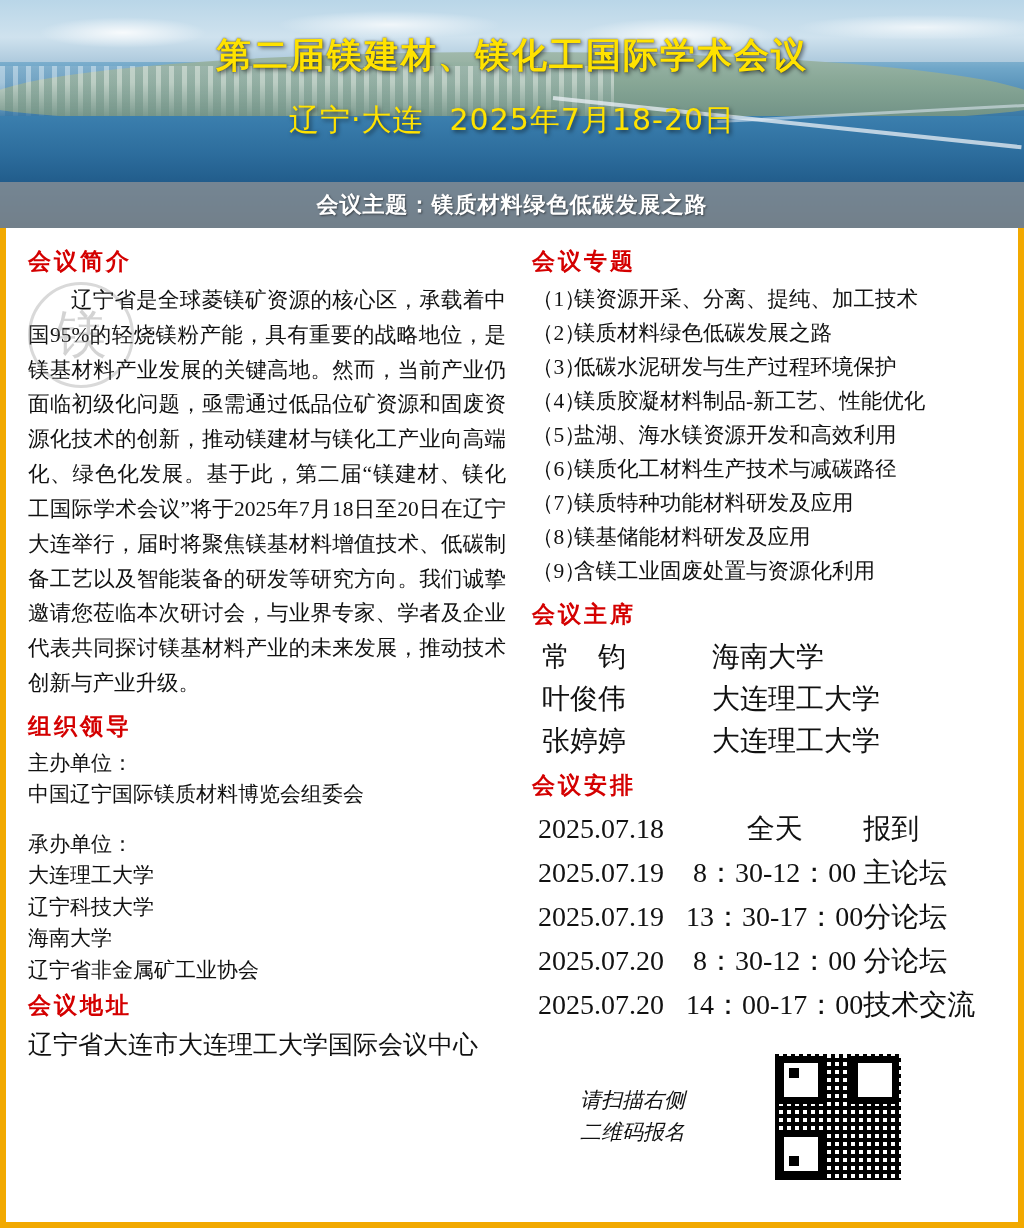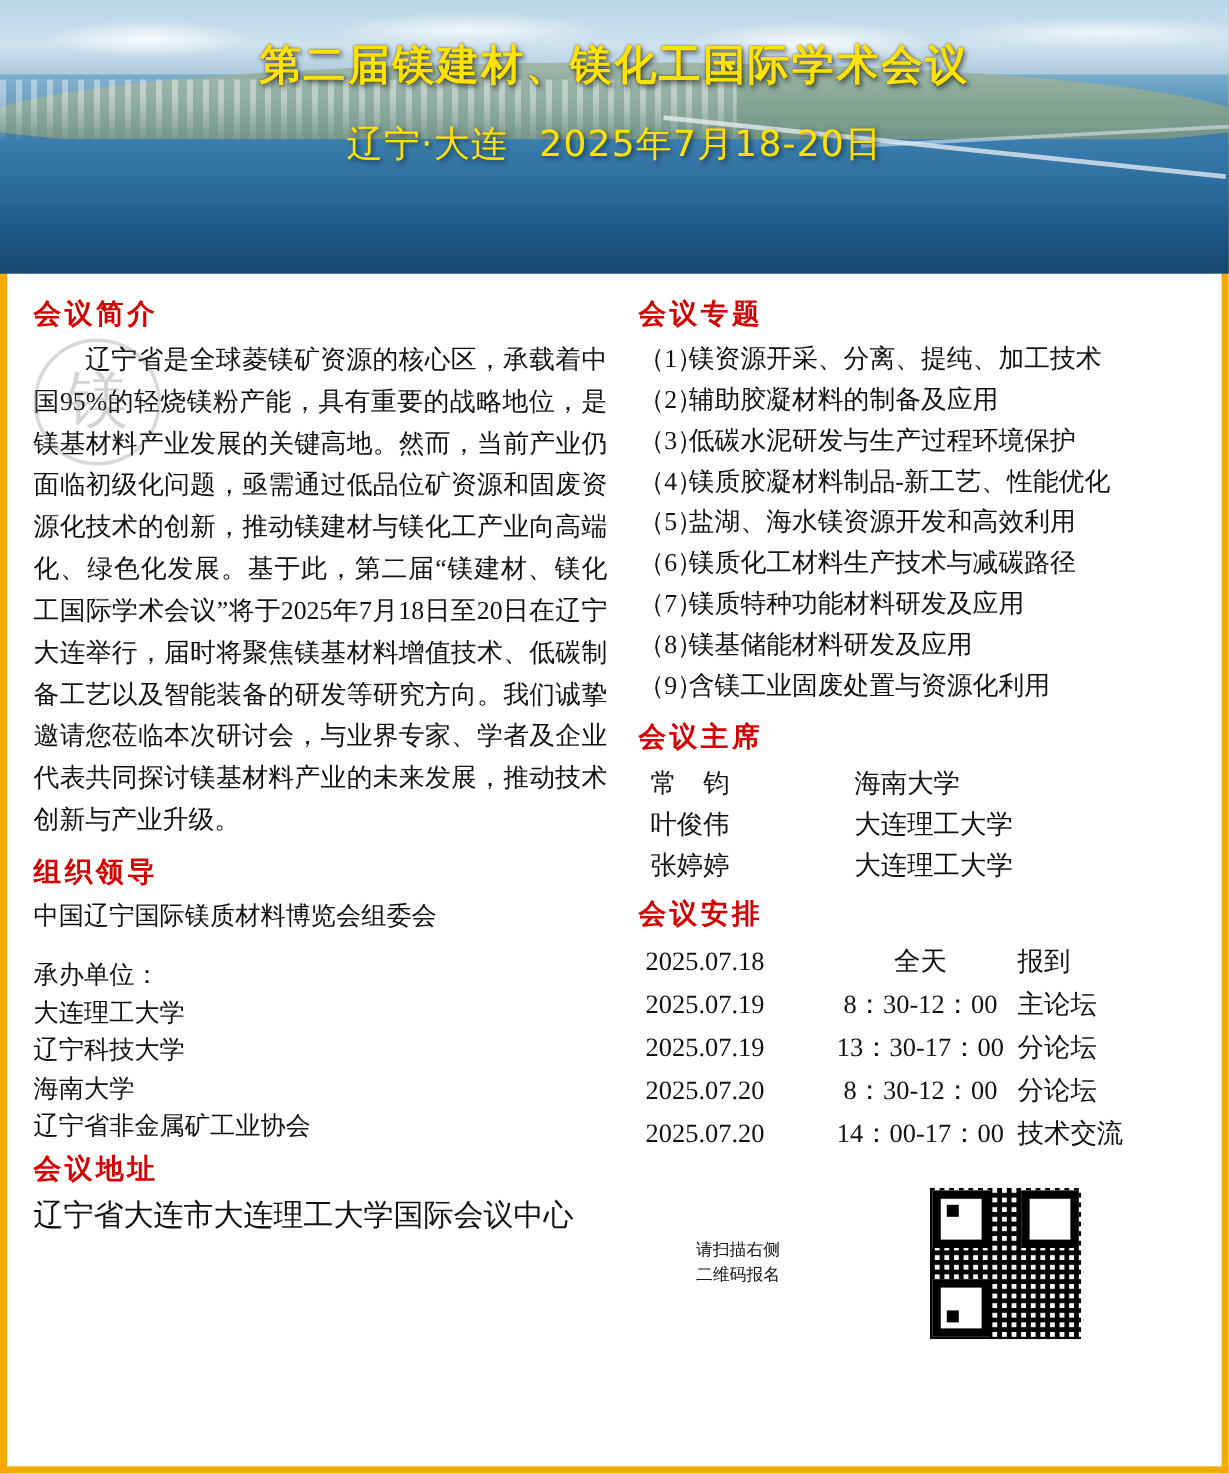--- a/index.html
+++ b/index.html
@@ -194,45 +194,46 @@
     font-size: 21.5px;
     line-height: 1.58;
     color: #111;
     display: flex;
   }
   ul.topics li .num { width: 42px; flex: 0 0 42px; }
   ul.topics li .txt { flex: 1; }
   
   table.chairs, table.schedule {
     border-collapse: collapse;
-    font-size: 22px;
+    font-size: 28px;
     color: #111;
     margin: 2px 0 8px 0;
   }
   table.chairs td { padding: 2px 0; }
   table.chairs td.name { width: 170px; padding-left: 10px; }
   table.chairs td.org { }
   table.schedule td { padding: 3px 0; white-space: nowrap; }
   table.schedule td.date { width: 148px; padding-left: 6px; margin-left: 16px; }
   table.schedule td.time { width: 162px; text-align: center; }
   table.schedule td.kind { }
   
   .qr-row {
     display: flex;
     align-items: center;
     margin-top: 24px;
     padding-left: 10px;
   }
   .qr-note {
-    font-size: 14px;
+    font-size: 21px;
     line-height: 1.5;
     color: #111;
     width: 230px;
     padding-left: 38px;
     box-sizing: border-box;
+    font-style: italic;
   }
   .qr-code {
     width: 126px;
     height: 126px;
     background-color: #ffffff;
     background-image:
       repeating-linear-gradient(90deg, #000 0 4px, transparent 4px 8px),
       repeating-linear-gradient(0deg, #000 0 4px, transparent 4px 8px);
     background-size: 8px 8px, 8px 8px;
     position: relative;
@@ -275,32 +276,36 @@
     <div class="bridge"></div>
     <div class="bridge2"></div>
 
     <div class="hero-text">
       <div class="hero-title">第二届镁建材、镁化工国际学术会议</div>
       <div class="hero-sub">
         <span class="loc">辽宁·大连</span><span>2025年7月18-20日</span>
       </div>
     </div>
 
+    <div class="theme-bar">
+      <span>会议主题：镁质材料绿色低碳发展之路</span>
+    </div>
   </div>
 
   <div class="body-wrap">
 
     <div class="col-left">
       <div class="watermark">镁</div>
 
       <h2 class="sec">会议简介</h2>
       <p class="intro">辽宁省是全球菱镁矿资源的核心区，承载着中国95%的轻烧镁粉产能，具有重要的战略地位，是镁基材料产业发展的关键高地。然而，当前产业仍面临初级化问题，亟需通过低品位矿资源和固废资源化技术的创新，推动镁建材与镁化工产业向高端化、绿色化发展。基于此，第二届“镁建材、镁化工国际学术会议”将于2025年7月18日至20日在辽宁大连举行，届时将聚焦镁基材料增值技术、低碳制备工艺以及智能装备的研发等研究方向。我们诚挚邀请您莅临本次研讨会，与业界专家、学者及企业代表共同探讨镁基材料产业的未来发展，推动技术创新与产业升级。</p>
 
       <h2 class="sec">组织领导</h2>
       <div class="org-block">
+        <div class="lbl">主办单位：</div>
         <div class="val">中国辽宁国际镁质材料博览会组委会</div>
         <div class="org-gap"></div>
         <div class="lbl">承办单位：</div>
         <div class="val">大连理工大学</div>
         <div class="val">辽宁科技大学</div>
         <div class="val">海南大学</div>
         <div class="val">辽宁省非金属矿工业协会</div>
       </div>
 
       <h2 class="sec">会议地址</h2>
@@ -310,21 +315,21 @@
     <div class="col-right">
 
       <h2 class="sec">会议专题</h2>
       <ul class="topics">
         <li>
             <span class="num">（1）</span>
             <span class="txt">镁资源开采、分离、提纯、加工技术</span>
           </li>
         <li>
             <span class="num">（2）</span>
-            <span class="txt">辅助胶凝材料的制备及应用</span>
+            <span class="txt">镁质材料绿色低碳发展之路</span>
           </li>
         <li>
             <span class="num">（3）</span>
             <span class="txt">低碳水泥研发与生产过程环境保护</span>
           </li>
         <li>
             <span class="num">（4）</span>
             <span class="txt">镁质胶凝材料制品-新工艺、性能优化</span>
           </li>
         <li>

